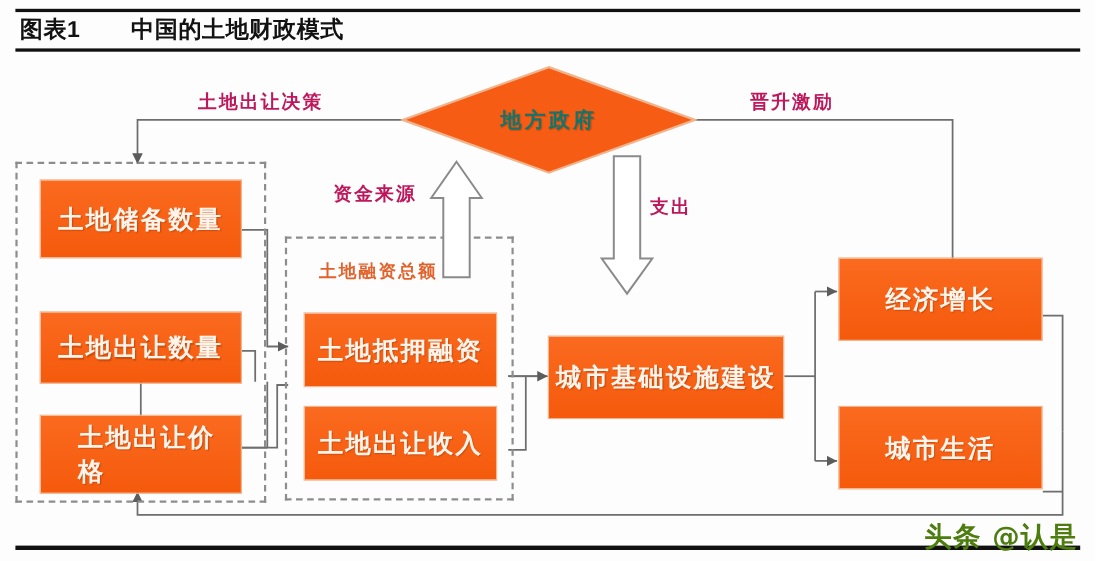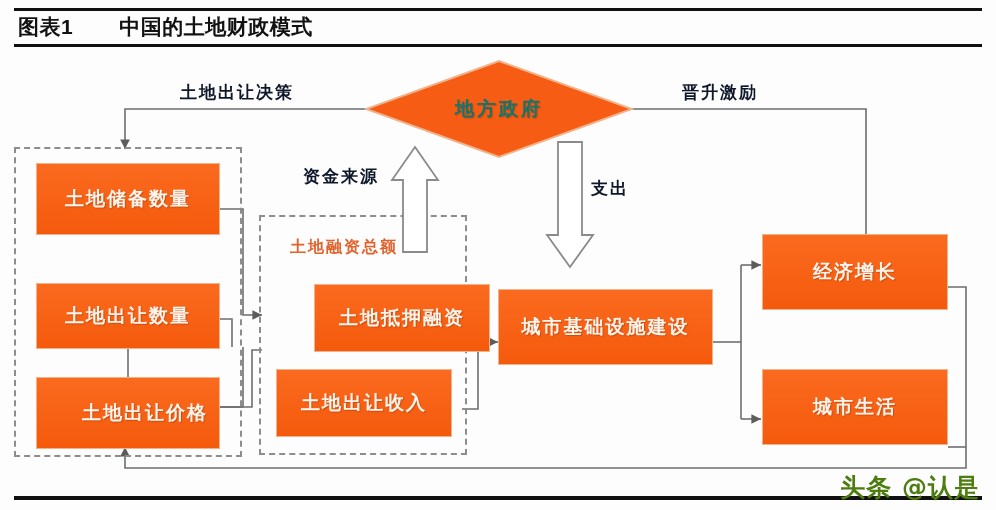--- a/index.html
+++ b/index.html
@@ -60,21 +60,21 @@
   .node {
     position: absolute;
     background: #f75c14;
     background: linear-gradient(180deg, #fa6a1f 0%, #f55a0c 100%);
     border: 1px solid #f0b48c;
     box-sizing: border-box;
     display: flex;
     align-items: center;
     justify-content: center;
     color: #fdf4ec;
-    font-size: 19px;
+    font-size: 23px;
     font-weight: bold;
     letter-spacing: 2px;
     text-shadow: 1px 1px 1px rgba(120,40,0,0.35);
     font-family: "DejaVu Sans", "Liberation Sans", sans-serif;
   }
 
   
   .diamond-wrap {
     position: absolute;
     width: 270px; height: 100px;
@@ -112,21 +112,21 @@
     font-size: 16px;
     font-weight: bold;
     letter-spacing: 2px;
     white-space: nowrap;
     font-family: Liberation Mono, monospace;
   }
 
   
   .annot {
     position: absolute;
-    color: #0f172a;
+    color: #be185d;
     font-size: 17px;
     font-weight: bold;
     letter-spacing: 2px;
     white-space: nowrap;
     font-family: "DejaVu Sans", "Liberation Sans", sans-serif;
   }
 
   
   .wires {
     position: absolute;
@@ -218,29 +218,29 @@
     </div>
 
     <div class="node" style="left:36px; top:236px; width:184px; height:66px;">
       <span>土地出让数量</span>
     </div>
 
     <div class="node" style="left:36px; top:330px; width:184px; height:72px;padding-left:34px;">
       <span>土地出让价格</span>
     </div>
 
-    <div class="node" style="left:276px; top:237px; width:176px; height:68px;margin-left:38px;">
+    <div class="node" style="left:276px; top:237px; width:176px; height:68px;">
       <span>土地抵押融资</span>
     </div>
 
     <div class="node" style="left:276px; top:322px; width:176px; height:68px;">
       <span>土地出让收入</span>
     </div>
 
-    <div class="node" style="left:498px; top:242px; width:215px; height:76px;">
+    <div class="node" style="left:498px; top:258px; width:215px; height:76px;">
       <span>城市基础设施建设</span>
     </div>
 
     <div class="node" style="left:762px; top:187px; width:186px; height:76px;">
       <span>经济增长</span>
     </div>
 
     <div class="node" style="left:762px; top:322px; width:186px; height:76px;">
       <span>城市生活</span>
     </div>

